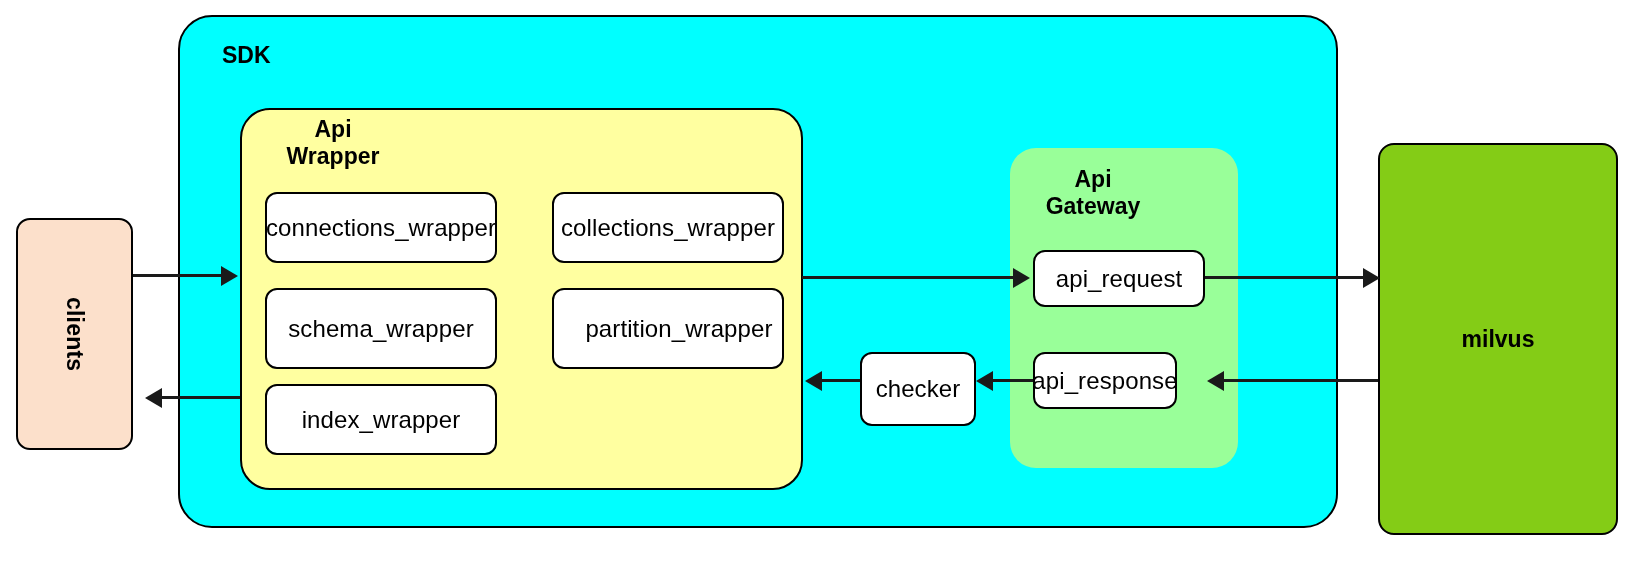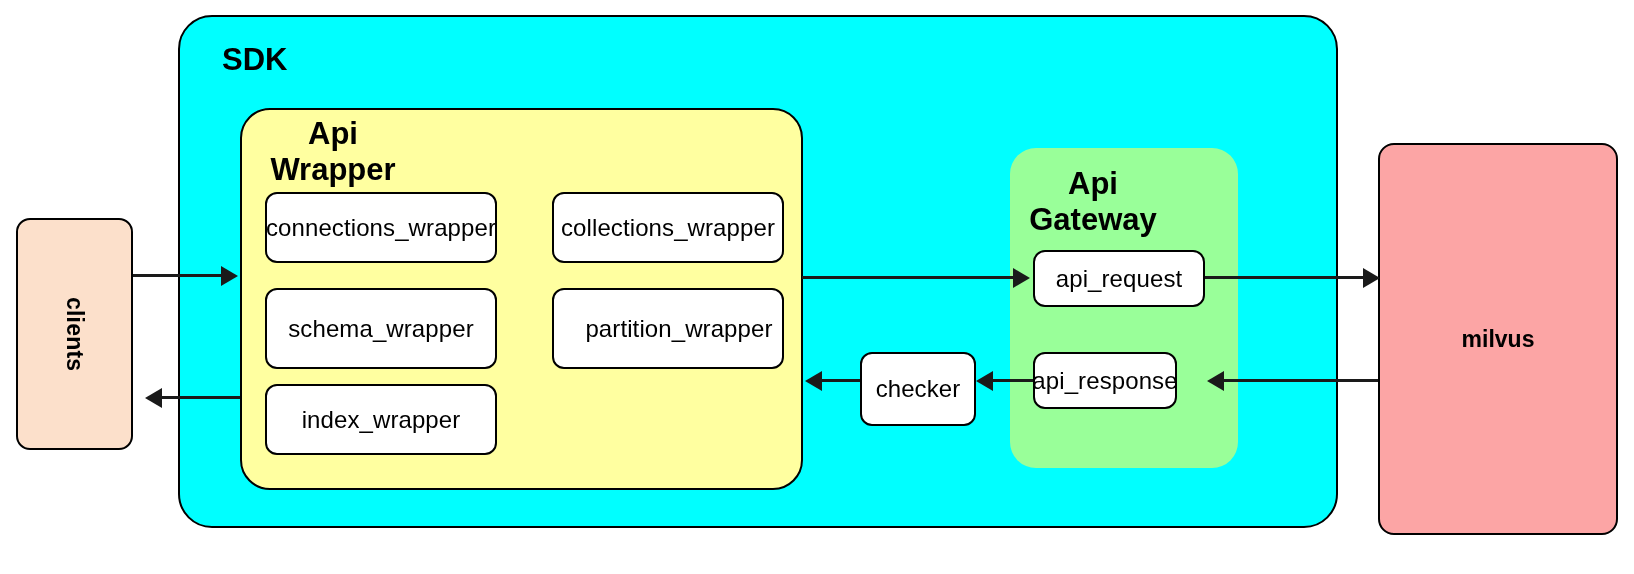--- a/index.html
+++ b/index.html
@@ -54,31 +54,31 @@
     font-size: 24px;
     letter-spacing: .1px;
   }
   
   .clients-box {
     background: #fce0cb;
     border-radius: 14px;
   }
   
   .milvus-box {
-    background: #fca5a5;
+    background: #84cc16;
     border-radius: 16px;
     font-size: 23px;
     font-weight: bold;
   }
 
   
   .container-title {
     position: absolute;
     font-weight: bold;
-    font-size: 31px;
+    font-size: 23px;
     line-height: 1.17;
     color: #000000;
     white-space: pre-line;
     text-align: center;
   }
 
   
   .vtext {
     writing-mode: vertical-rl;
     text-orientation: mixed;

